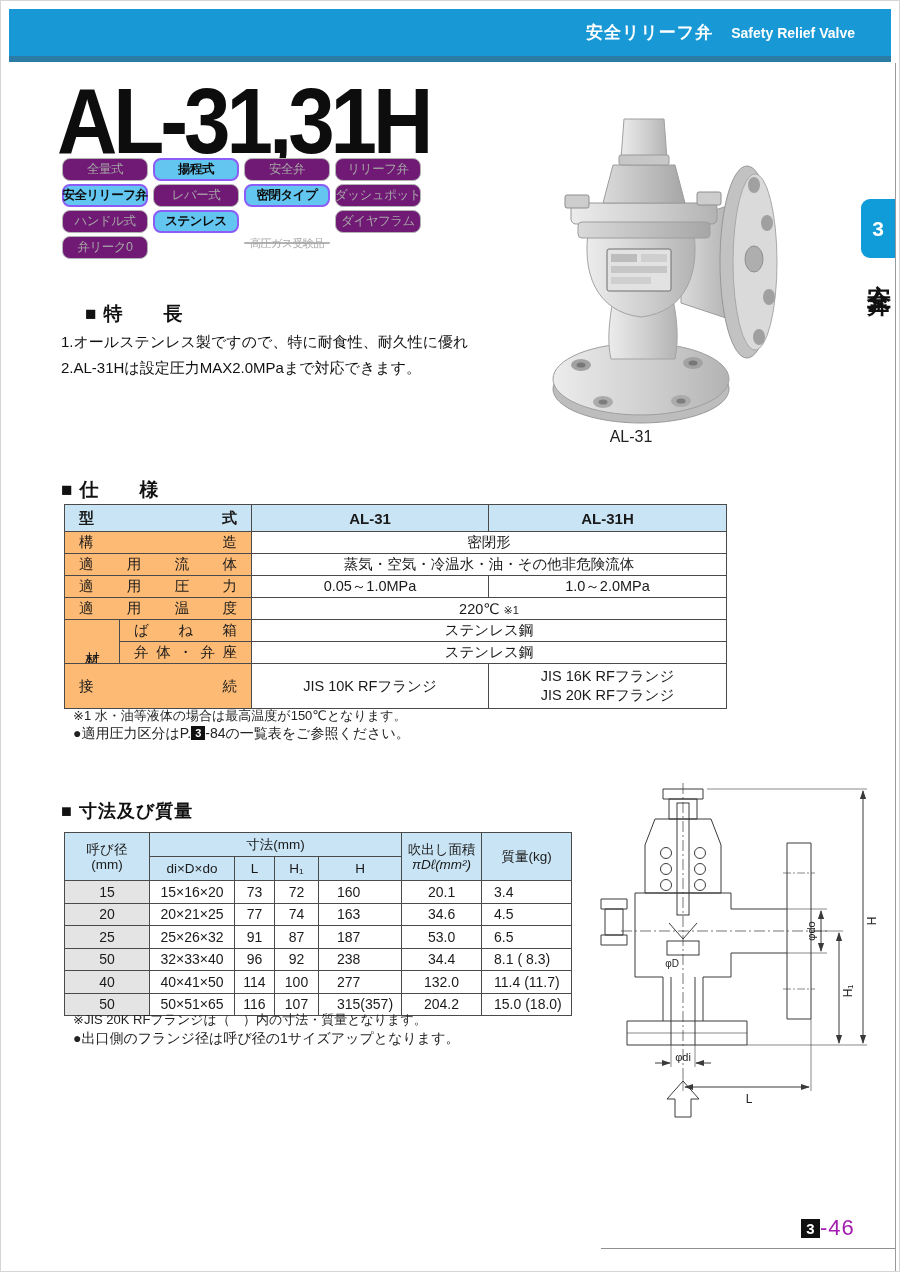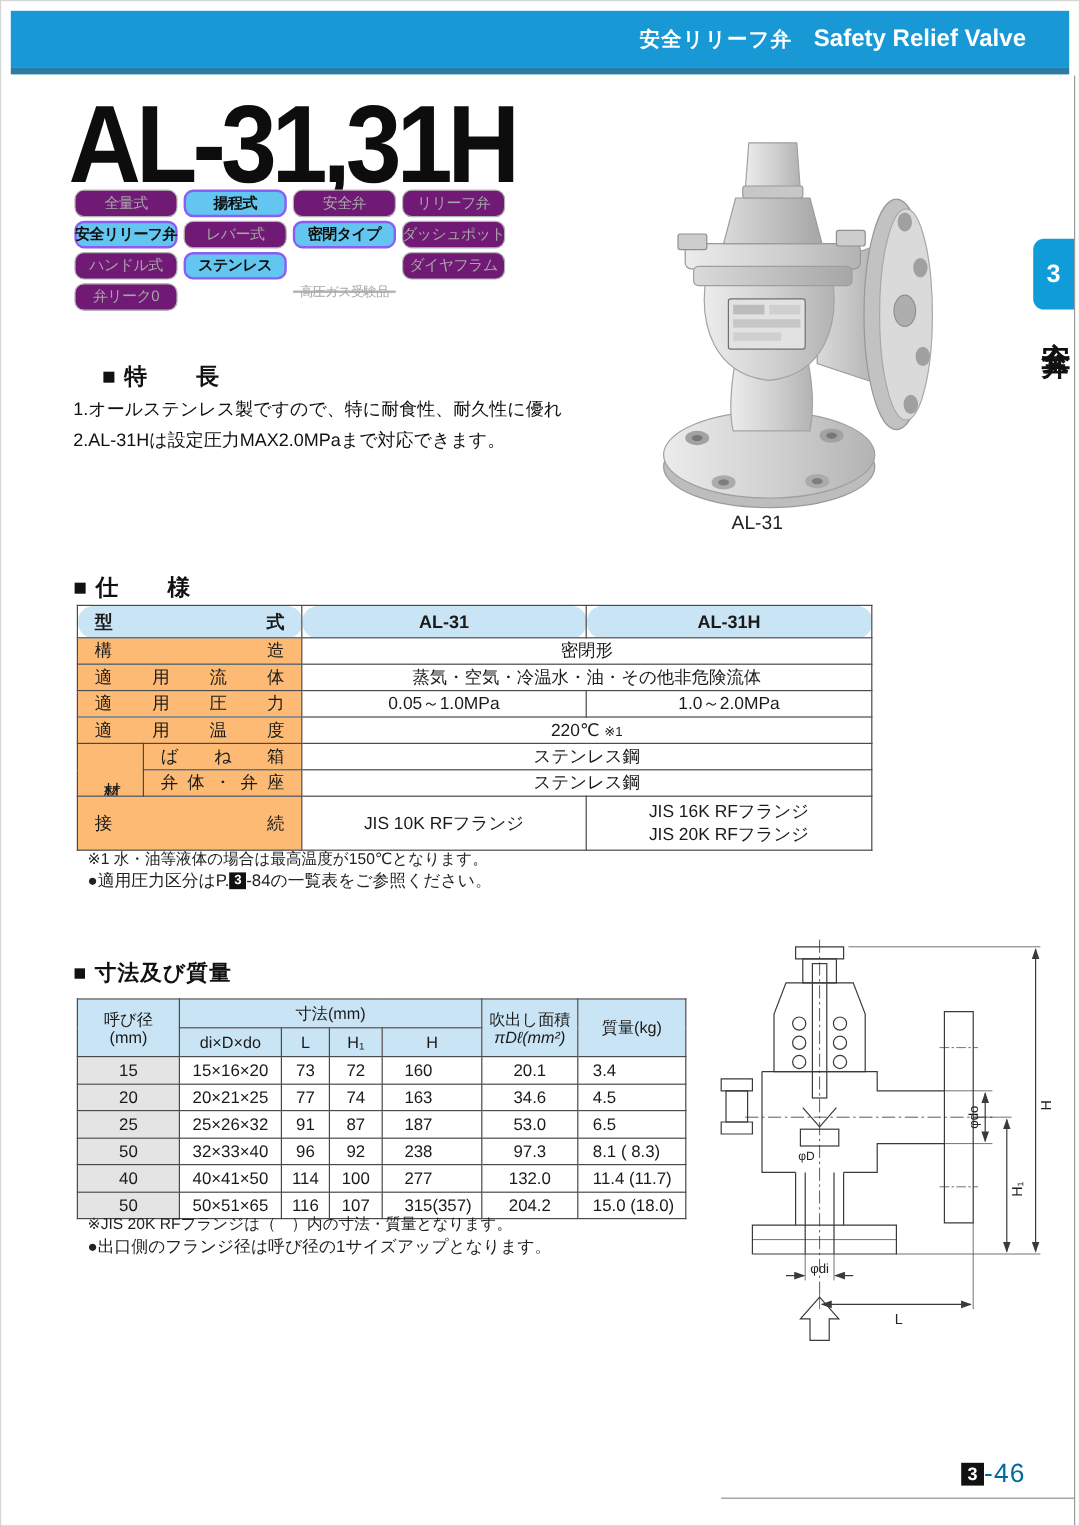--- a/index.html
+++ b/index.html
@@ -4,21 +4,21 @@
 <style>
   html,body{margin:0;padding:0;}
   body{width:900px;height:1272px;position:relative;background:#fff;
        font-family:"Liberation Sans","DejaVu Sans",sans-serif;color:#1a1a1a;overflow:hidden;}
   #page{position:absolute;inset:0;border:1px solid #d5d5d5;box-sizing:border-box;background:#fff;}
 
   
   .hbar{position:absolute;left:8px;right:8px;top:8px;height:47px;background:#1899d5;
         display:flex;align-items:center;justify-content:flex-end;padding-right:36px;box-sizing:border-box;}
   .hbar .ja{color:#fff;font-size:17px;font-weight:bold;letter-spacing:1px;margin-right:18px;}
-  .hbar .en{color:#fff;font-size:20px;font-weight:bold;}
+  .hbar .en{color:#fff;font-size:14px;font-weight:bold;}
   .hstrip{position:absolute;left:8px;right:8px;top:55px;height:6px;background:#2c7ba4;}
 
   
   .vrule{position:absolute;left:894px;top:62px;width:1px;bottom:0;background:#9a9a9a;}
   .sidetab{position:absolute;left:860px;top:198px;width:34px;height:59px;background:#0f9cd8;
            border-radius:9px 0 0 9px;color:#fff;font-size:21px;font-weight:bold;
            display:flex;align-items:center;justify-content:center;}
   .sidecat{position:absolute;left:858px;top:265px;width:36px;text-align:center;
            writing-mode:vertical-rl;font-size:24px;font-weight:bold;letter-spacing:3px;color:#111;}
 
@@ -43,21 +43,21 @@
 
   
   .features{position:absolute;left:60px;top:328px;font-size:15px;line-height:26px;color:#111;}
   .features .ind{padding-left:17px;}
 
   
   table{border-collapse:collapse;table-layout:fixed;}
   td{border:1px solid #4a4a4a;font-size:14.5px;text-align:center;padding:0;overflow:hidden;}
   .spec{position:absolute;left:63px;top:503px;width:662px;}
   .spec td{height:21px;}
-  .spec tr.hd td{height:26px;background:#c9e4f4;font-weight:bold;font-size:15px;border-radius:13px;}
+  .spec tr.hd td{height:26px;background:#c9e4f4;font-weight:bold;font-size:15px;}
   .spec td.lbl{background:#fdba74;}
   .just{display:block;text-align:justify;text-align-last:justify;padding:0 14px;}
   .spec td.vert{width:55px;}
   .spec .vcell{writing-mode:vertical-rl;margin:0 auto;letter-spacing:2px;font-size:14.5px;}
   .spec tr.tall td{height:44px;}
   .noteline{position:absolute;font-size:13px;color:#222;}
   .pbox{display:inline-block;background:#111;color:#fff;font-size:11px;font-weight:bold;
         width:14px;height:14px;line-height:14px;text-align:center;vertical-align:1px;}
 
   .dims{position:absolute;left:63px;top:831px;width:507px;}
@@ -68,21 +68,21 @@
   .dims td.lb{text-align:left;padding-left:12px;}
 
   
   .diagram{position:absolute;left:570px;top:780px;width:322px;height:338px;}
 
   
   .fline{position:absolute;left:600px;top:1247px;width:294px;height:1px;background:#8f8f8f;}
   .pageno{position:absolute;left:800px;top:1214px;display:flex;align-items:center;}
   .pageno .box{background:#111;color:#fff;width:19px;height:19px;font-size:15px;font-weight:bold;
                display:flex;align-items:center;justify-content:center;}
-  .pageno .num{font-size:22px;color:#0369a1;letter-spacing:1px;}
+  .pageno .num{font-size:22px;color:#a21caf;letter-spacing:1px;}
 </style>
 </head>
 <body>
 
 <div id="page">
 
   <div class="hbar">
     <span class="ja">安全リリーフ弁</span>
     <span class="en">Safety Relief Valve</span>
   </div>
@@ -302,21 +302,21 @@
           <td class="la">187</td>
           <td>53.0</td>
           <td class="lb">6.5</td>
     </tr>
     <tr>
       <td class="cal">50</td>
           <td>32×33×40</td>
           <td>96</td>
           <td>92</td>
           <td class="la">238</td>
-          <td>97.3</td>
+          <td>34.4</td>
           <td class="lb">8.1 ( 8.3)</td>
     </tr>
     <tr>
       <td class="cal">40</td>
           <td>40×41×50</td>
           <td>114</td>
           <td>100</td>
           <td class="la">277</td>
           <td>132.0</td>
           <td class="lb">11.4 (11.7)</td>

